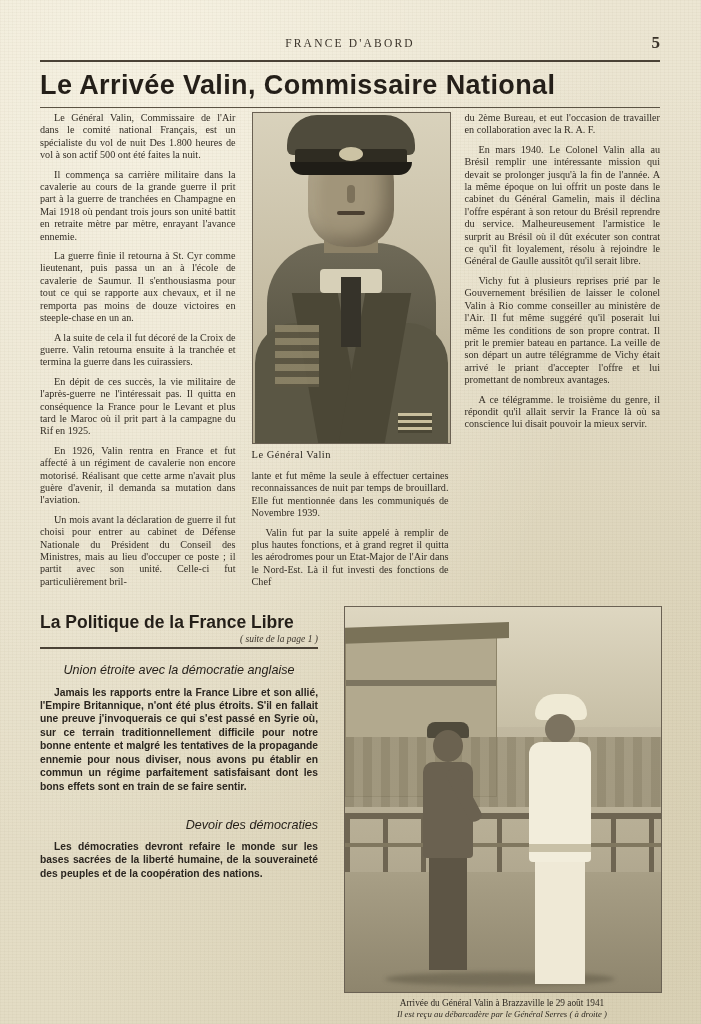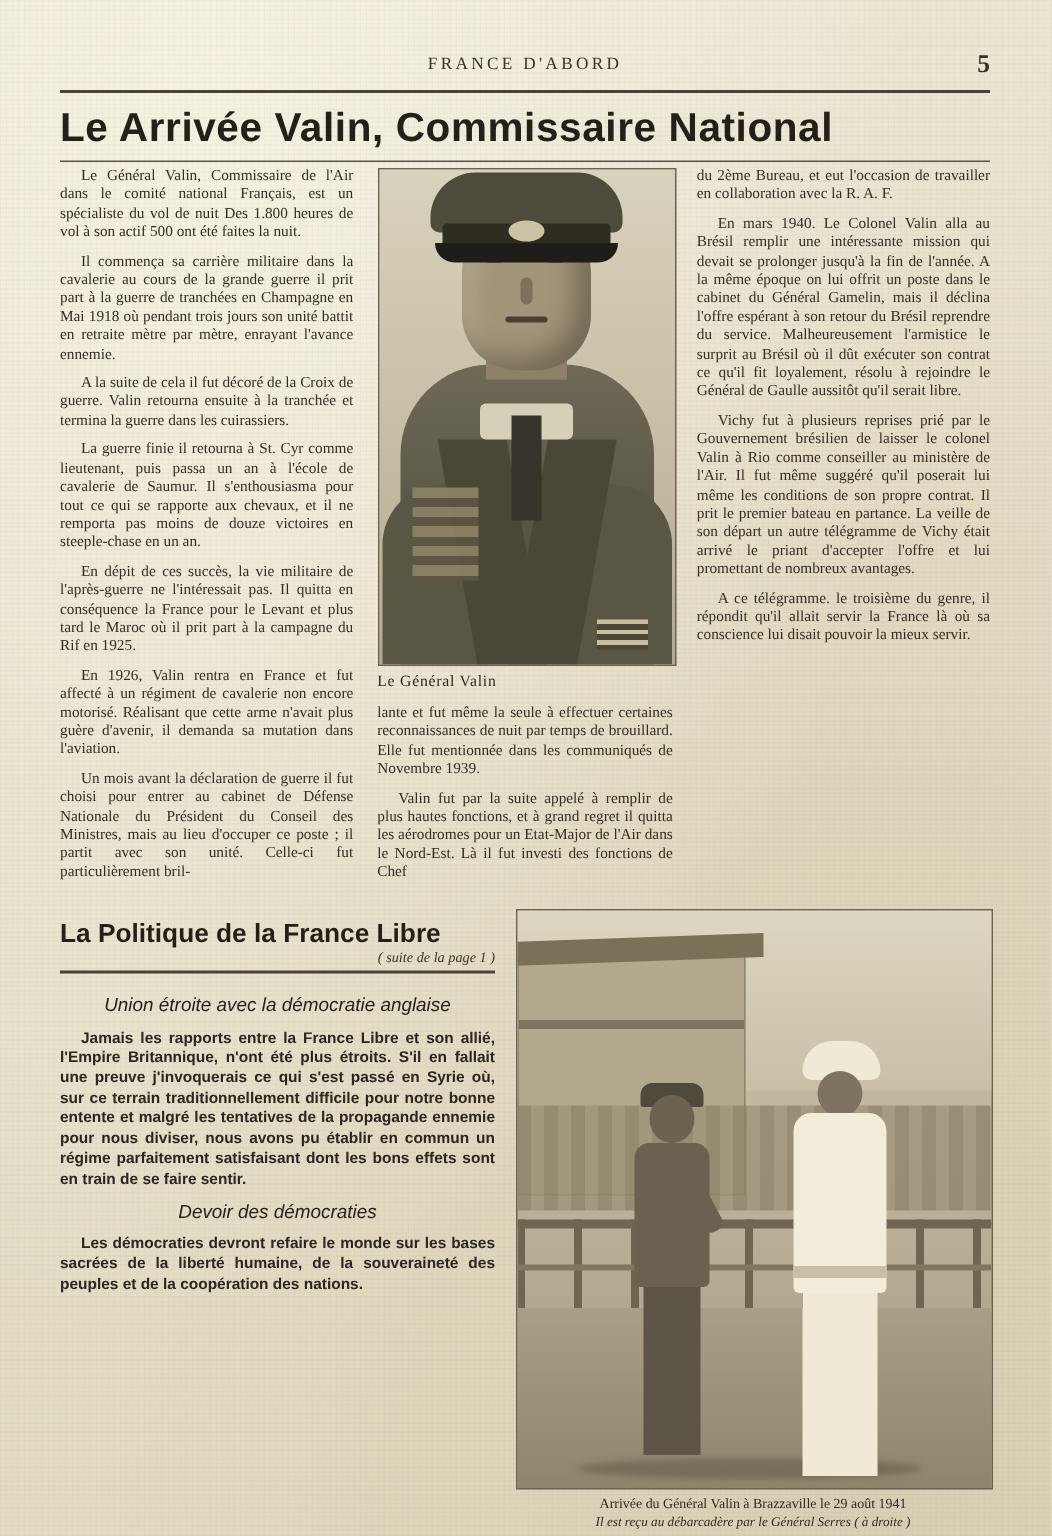--- a/index.html
+++ b/index.html
@@ -122,21 +122,21 @@
     font-size:10.5px;
     letter-spacing:.5px;
     margin-top:5px;
     color:#2e2922;
   }
 
   
   .midtext{margin-top:10px;}
 
   
-  .lower{display:flex;gap:14px;margin-top:10px;align-items:flex-start;}
+  .lower{display:flex;gap:26px;margin-top:10px;align-items:flex-start;}
   .lower-left{width:290px;}
   .lower-right{width:316px;}
 
   h2.section{
     font-family:"Liberation Sans", sans-serif;
     font-weight:bold;
     font-size:17.5px;
     margin:6px 0 0 0;
     color:#241f19;
   }
@@ -152,21 +152,21 @@
   h3.sub{
     font-family:"Liberation Sans", sans-serif;
     font-style:italic;
     font-weight:normal;
     font-size:12.6px;
     text-align:center;
     margin:14px 0 8px 0;
     color:#241f19;
     line-height:15px;
   }
-  h3.sub.small{font-size:12.6px;margin:8px 0 7px 0;}
+  h3.sub.small{font-size:12.6px;margin:25px 0 7px 0;text-align:right;}
 
   p.bold{
     font-family:"Liberation Sans", sans-serif;
     font-weight:bold;
     font-size:10.3px;
     line-height:13.4px;
     text-align:justify;
     margin:0 0 7px 0;
     text-indent:14px;
     color:#2b2620;
@@ -223,22 +223,22 @@
     <div class="rule"></div>
 
     <h1 class="headline">Le Arrivée Valin, Commissaire National</h1>
     <div class="rule thin"></div>
 
     <div class="cols">
 
       <div class="col left">
         <p class="body">Le Général Valin, Commissaire de l'Air dans le comité national Français, est un spécialiste du vol de nuit Des 1.800 heures de vol à son actif 500 ont été faites la nuit.</p>
         <p class="body">Il commença sa carrière militaire dans la cavalerie au cours de la grande guerre il prit part à la guerre de tranchées en Champagne en Mai 1918 où pendant trois jours son unité battit en retraite mètre par mètre, enrayant l'avance ennemie.</p>
+        <p class="body">La guerre finie il retourna à St. Cyr comme lieutenant, puis passa un an à l'école de cavalerie de Saumur. Il s'enthousiasma pour tout ce qui se rapporte aux chevaux, et il ne remporta pas moins de douze victoires en steeple-chase en un an.</p>
         <p class="body">A la suite de cela il fut décoré de la Croix de guerre. Valin retourna ensuite à la tranchée et termina la guerre dans les cuirassiers.</p>
-        <p class="body">La guerre finie il retourna à St. Cyr comme lieutenant, puis passa un an à l'école de cavalerie de Saumur. Il s'enthousiasma pour tout ce qui se rapporte aux chevaux, et il ne remporta pas moins de douze victoires en steeple-chase en un an.</p>
         <p class="body">En dépit de ces succès, la vie militaire de l'après-guerre ne l'intéressait pas. Il quitta en conséquence la France pour le Levant et plus tard le Maroc où il prit part à la campagne du Rif en 1925.</p>
         <p class="body">En 1926, Valin rentra en France et fut affecté à un régiment de cavalerie non encore motorisé. Réalisant que cette arme n'avait plus guère d'avenir, il demanda sa mutation dans l'aviation.</p>
         <p class="body">Un mois avant la déclaration de guerre il fut choisi pour entrer au cabinet de Défense Nationale du Président du Conseil des Ministres, mais au lieu d'occuper ce poste ; il partit avec son unité. Celle-ci fut particulièrement bril-</p>
       </div>
 
       <div class="col mid">
         <div class="portrait-wrap">
           <div class="portrait">
             <div class="p-sky"></div>
             <div class="p-body"></div>

